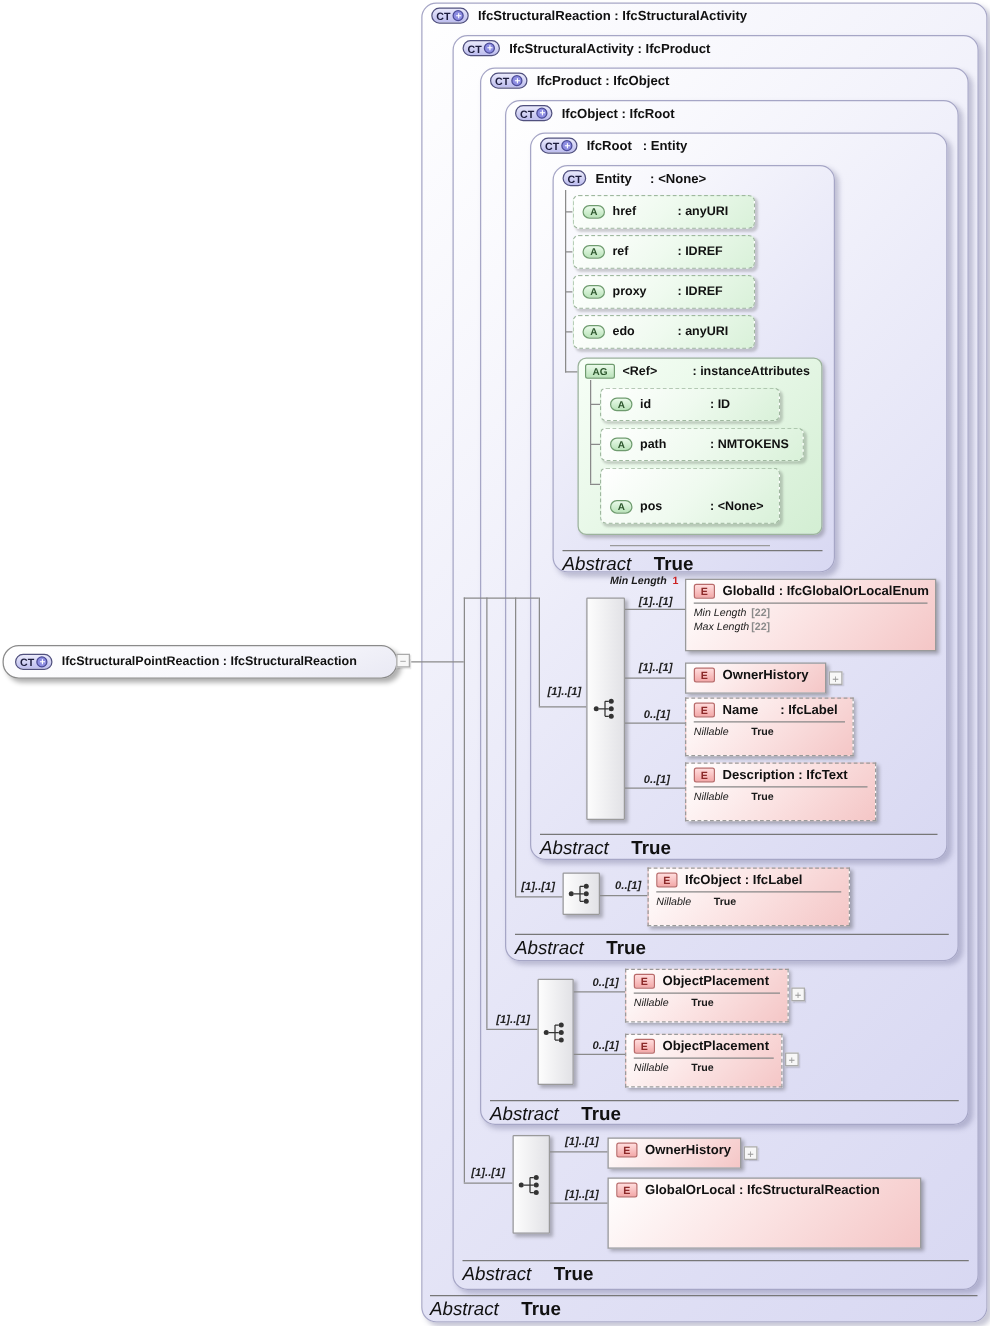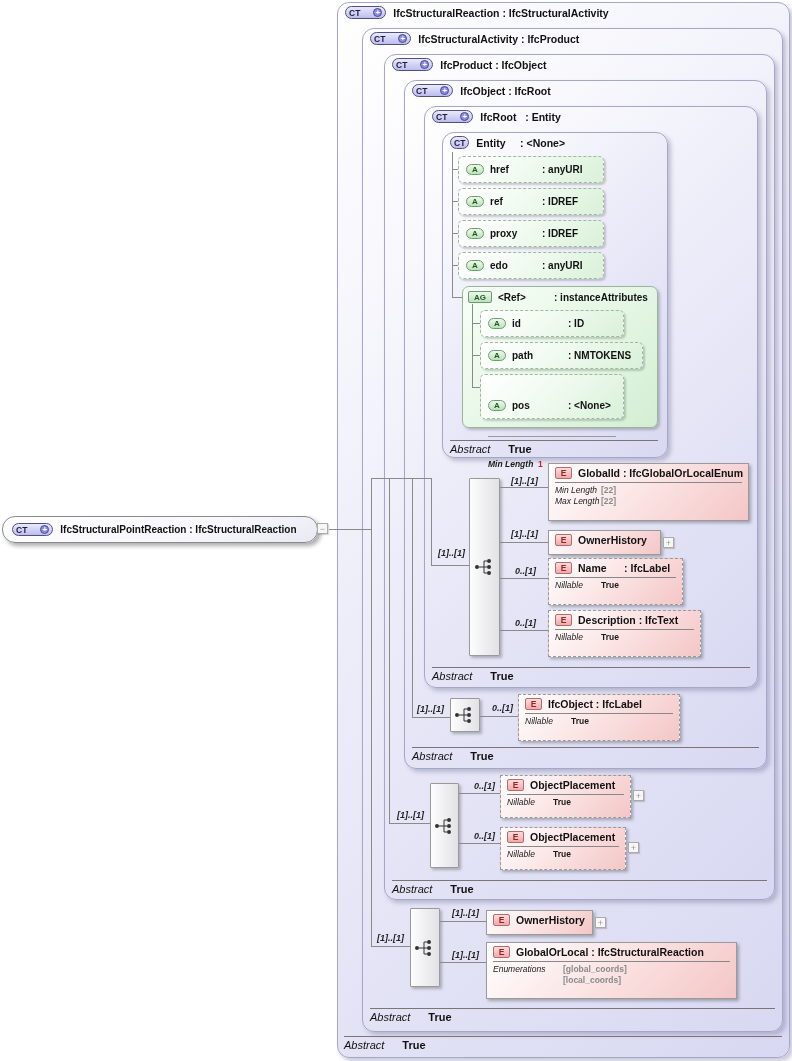--- a/index.html
+++ b/index.html
@@ -4,21 +4,21 @@
 <style>
   html,body{margin:0;padding:0;background:#fff;}
   #canvas{position:relative;width:792px;height:1061px;background:#ffffff;
           font-family:"Liberation Sans",sans-serif;overflow:hidden;color:#111;}
   .abs{position:absolute;box-sizing:border-box;}
   
   .ctbox{border:1px solid #a6a6c6;border-radius:12px;
          background:linear-gradient(135deg,#ffffff 0%,#ececf9 45%,#d8d8f2 100%);
          box-shadow:3px 3px 4px rgba(110,110,150,.38);}
   .titlerow{display:flex;align-items:center;gap:7px;font-weight:bold;font-size:10.5px;white-space:pre;}
-  .ct-icon{display:inline-flex;align-items:center;gap:13px;border:1.5px solid #50507e;border-radius:7px;
+  .ct-icon{display:inline-flex;align-items:center;gap:2px;border:1.5px solid #50507e;border-radius:7px;
            background:linear-gradient(180deg,#e9e9fb,#bdbdee);padding:0 3px;height:13px;
            font-size:8.5px;font-weight:bold;color:#1c1c3c;box-sizing:border-box;}
   .ct-plus{width:9px;height:9px;border-radius:50%;background:#8d8de2;border:1px solid #4a4a96;
            color:#fff;font-size:8px;display:flex;align-items:center;justify-content:center;box-sizing:border-box;}
   
   .seqbar{background:linear-gradient(90deg,#fdfdfd,#e2e2e6);border:1px solid #9a9a9a;border-radius:1px;
           box-shadow:2px 2px 3px rgba(0,0,0,.25);display:flex;align-items:center;justify-content:center;}
   
   .ebox{border:1px solid #9a9a9a;background:linear-gradient(135deg,#ffffff 0%,#fbe3e3 50%,#f4c6c6 100%);
         box-shadow:2px 2px 3px rgba(0,0,0,.28);padding:3px 6px;}
@@ -49,21 +49,21 @@
            background:linear-gradient(180deg,#eafaea,#b9e3b9);color:#2c552c;font-size:8px;font-weight:bold;
            display:flex;align-items:center;justify-content:center;box-sizing:border-box;}
   .agbox{border:1px solid #9cb49c;border-radius:7px;
          background:linear-gradient(135deg,#f7fff7 0%,#e4f6e4 55%,#d3eed3 100%);
          box-shadow:2px 2px 3px rgba(0,0,0,.22);}
   .aname{display:inline-block;min-width:46px;}
   .aname.w50{min-width:50px;}
   .card{font-size:9px;font-style:italic;font-weight:bold;color:#222;white-space:pre;}
   .hl{background:#8a8a8a;height:1px;}
   .vl{background:#8a8a8a;width:1px;}
-  .absrow{border-top:1px solid #777;padding-top:2px;display:flex;gap:18px;font-size:11px;}
+  .absrow{border-top:1px solid #777;padding-top:2px;display:flex;gap:18px;font-size:15px;}
   .absrow .al{font-style:italic;}
   .absrow .av{font-weight:bold;}
   .expbox{width:11px;height:11px;border:1px solid #aaa;background:#f7f7f7;color:#999;font-size:9px;
           display:flex;align-items:center;justify-content:center;box-shadow:1px 1px 1px rgba(0,0,0,.15);}
   .rootnode{border:1px solid #8a8a8a;border-radius:13px;
             background:linear-gradient(160deg,#ffffff 0%,#f7f7fc 60%,#e9e9f4 100%);
             box-shadow:3px 3px 4px rgba(0,0,0,.32);display:flex;align-items:center;gap:7px;padding:0 9px;
             font-size:10px;font-weight:bold;white-space:pre;}
 </style>
 </head>
@@ -361,30 +361,20 @@
       <span>OwnerHistory</span>
     </div>
   </div>
   <div class="abs expbox" style="left:595px;top:917px;">+</div>
 
   <div class="abs ebox" style="left:486px;top:942px;width:251px;height:57px;">
     <div class="ebox-header">
       <span class="e-icon">E</span>
       <span>GlobalOrLocal : IfcStructuralReaction</span>
     </div>
-    <div class="facets">
-      <div class="frow">
-        <span class="flabel wide">Enumerations</span>
-        <span class="fvalue">[global_coords]</span>
-      </div>
-      <div class="frow">
-        <span class="flabel wide"></span>
-        <span class="fvalue">[local_coords]</span>
-      </div>
-    </div>
   </div>
 
   <div class="abs rootnode" style="left:2px;top:516px;width:316px;height:27px;">
     <span class="ct-icon"><span>CT</span><span class="ct-plus">+</span></span>
     <span>IfcStructuralPointReaction : IfcStructuralReaction</span>
   </div>
   <div class="abs expbox" style="left:317px;top:523px;">−</div>
 
 </div>
 

